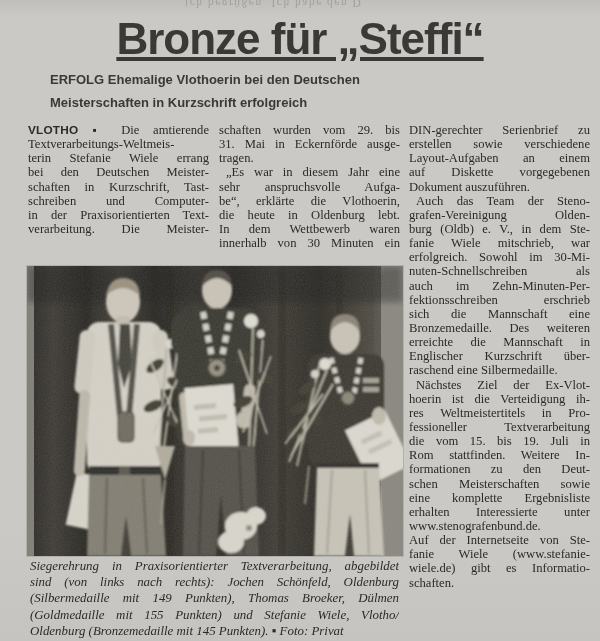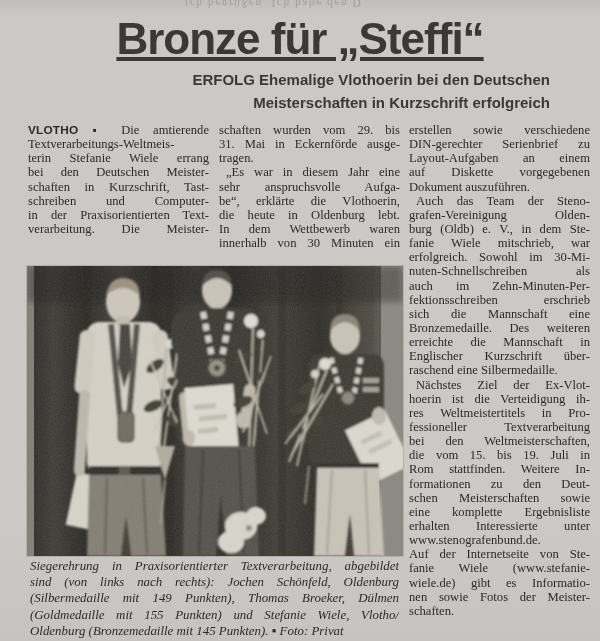--- a/index.html
+++ b/index.html
@@ -19,22 +19,22 @@
     font-family:"Liberation Serif",serif;white-space:nowrap;
   }
   .headline{
     position:absolute;top:16px;left:0;width:600px;text-align:center;
     font-family:"Liberation Sans",sans-serif;font-weight:bold;
     font-size:44px;line-height:46px;letter-spacing:-1px;color:var(--head);
     filter:blur(.2px);
     text-decoration:underline;
   }
   .subhead{
-    position:absolute;top:69px;left:50px;width:500px;text-align:right;
-    font-family:"Liberation Sans",sans-serif;font-size:15px;line-height:22.5px;
+    position:absolute;top:69px;left:50px;width:500px;text-align:left;
+    font-family:"Liberation Sans",sans-serif;font-size:13px;line-height:22.5px;
     color:var(--head);font-weight:600;filter:blur(.15px);
   }
   .subhead .kicker{font-weight:bold;}
   .col{position:absolute;top:123px;width:181px;}
   #col-0{left:28px;} #col-1{left:219px;} #col-2{left:409px;}
   .line{
     font-size:12.6px;line-height:14.15px;color:var(--ink);
     text-align:justify;text-align-last:justify;white-space:normal;
     overflow:hidden;height:14.15px;filter:blur(.15px);
   }
@@ -85,54 +85,52 @@
       <div class="line">31. Mai in Eckernförde ausge-</div>
       <div class="line para-end">tragen.</div>
       <div class="line para-first">„Es war in diesem Jahr eine</div>
       <div class="line">sehr anspruchsvolle Aufga-</div>
       <div class="line">be“, erklärte die Vlothoerin,</div>
       <div class="line">die heute in Oldenburg lebt.</div>
       <div class="line">In dem Wettbewerb waren</div>
       <div class="line">innerhalb von 30 Minuten ein</div>
     </div>
   <div class="col" id="col-2">
+      <div class="line">DIN-gerechter Serienbrief zu</div>
       <div class="line">erstellen sowie verschiedene</div>
-      <div class="line">DIN-gerechter Serienbrief zu</div>
       <div class="line">Layout-Aufgaben an einem</div>
       <div class="line">auf Diskette vorgegebenen</div>
       <div class="line para-end">Dokument auszuführen.</div>
       <div class="line para-first">Auch das Team der Steno-</div>
       <div class="line">grafen-Vereinigung Olden-</div>
       <div class="line">burg (Oldb) e. V., in dem Ste-</div>
       <div class="line">fanie Wiele mitschrieb, war</div>
       <div class="line">erfolgreich. Sowohl im 30-Mi-</div>
       <div class="line">nuten-Schnellschreiben als</div>
       <div class="line">auch im Zehn-Minuten-Per-</div>
       <div class="line">fektionsschreiben erschrieb</div>
       <div class="line">sich die Mannschaft eine</div>
       <div class="line">Bronzemedaille. Des weiteren</div>
       <div class="line">erreichte die Mannschaft in</div>
       <div class="line">Englischer Kurzschrift über-</div>
       <div class="line para-end">raschend eine Silbermedaille.</div>
       <div class="line para-first">Nächstes Ziel der Ex-Vlot-</div>
       <div class="line">hoerin ist die Verteidigung ih-</div>
       <div class="line">res Weltmeistertitels in Pro-</div>
       <div class="line">fessioneller Textverarbeitung</div>
-      <div class="line">bei den Weltmeisterschaften,</div>
       <div class="line">die vom 15. bis 19. Juli in</div>
       <div class="line">Rom stattfinden. Weitere In-</div>
       <div class="line">formationen zu den Deut-</div>
       <div class="line">schen Meisterschaften sowie</div>
       <div class="line">eine komplette Ergebnisliste</div>
       <div class="line">erhalten Interessierte unter</div>
       <div class="line para-end">www.stenografenbund.de.</div>
       <div class="line">Auf der Internetseite von Ste-</div>
       <div class="line">fanie Wiele (www.stefanie-</div>
       <div class="line">wiele.de) gibt es Informatio-</div>
-      <div class="line">nen sowie Fotos der Meister-</div>
       <div class="line para-end">schaften.</div>
     </div>
 
   <div class="photo-wrap">
     <svg width="376" height="290" viewBox="0 0 376 290" xmlns="http://www.w3.org/2000/svg">
       <defs>
         <linearGradient id="curtain" x1="0" y1="0" x2="1" y2="0">
           <stop offset="0" stop-color="#262421"></stop>
             <stop offset=".07" stop-color="#3a3733"></stop>
           <stop offset=".15" stop-color="#27251f"></stop>

